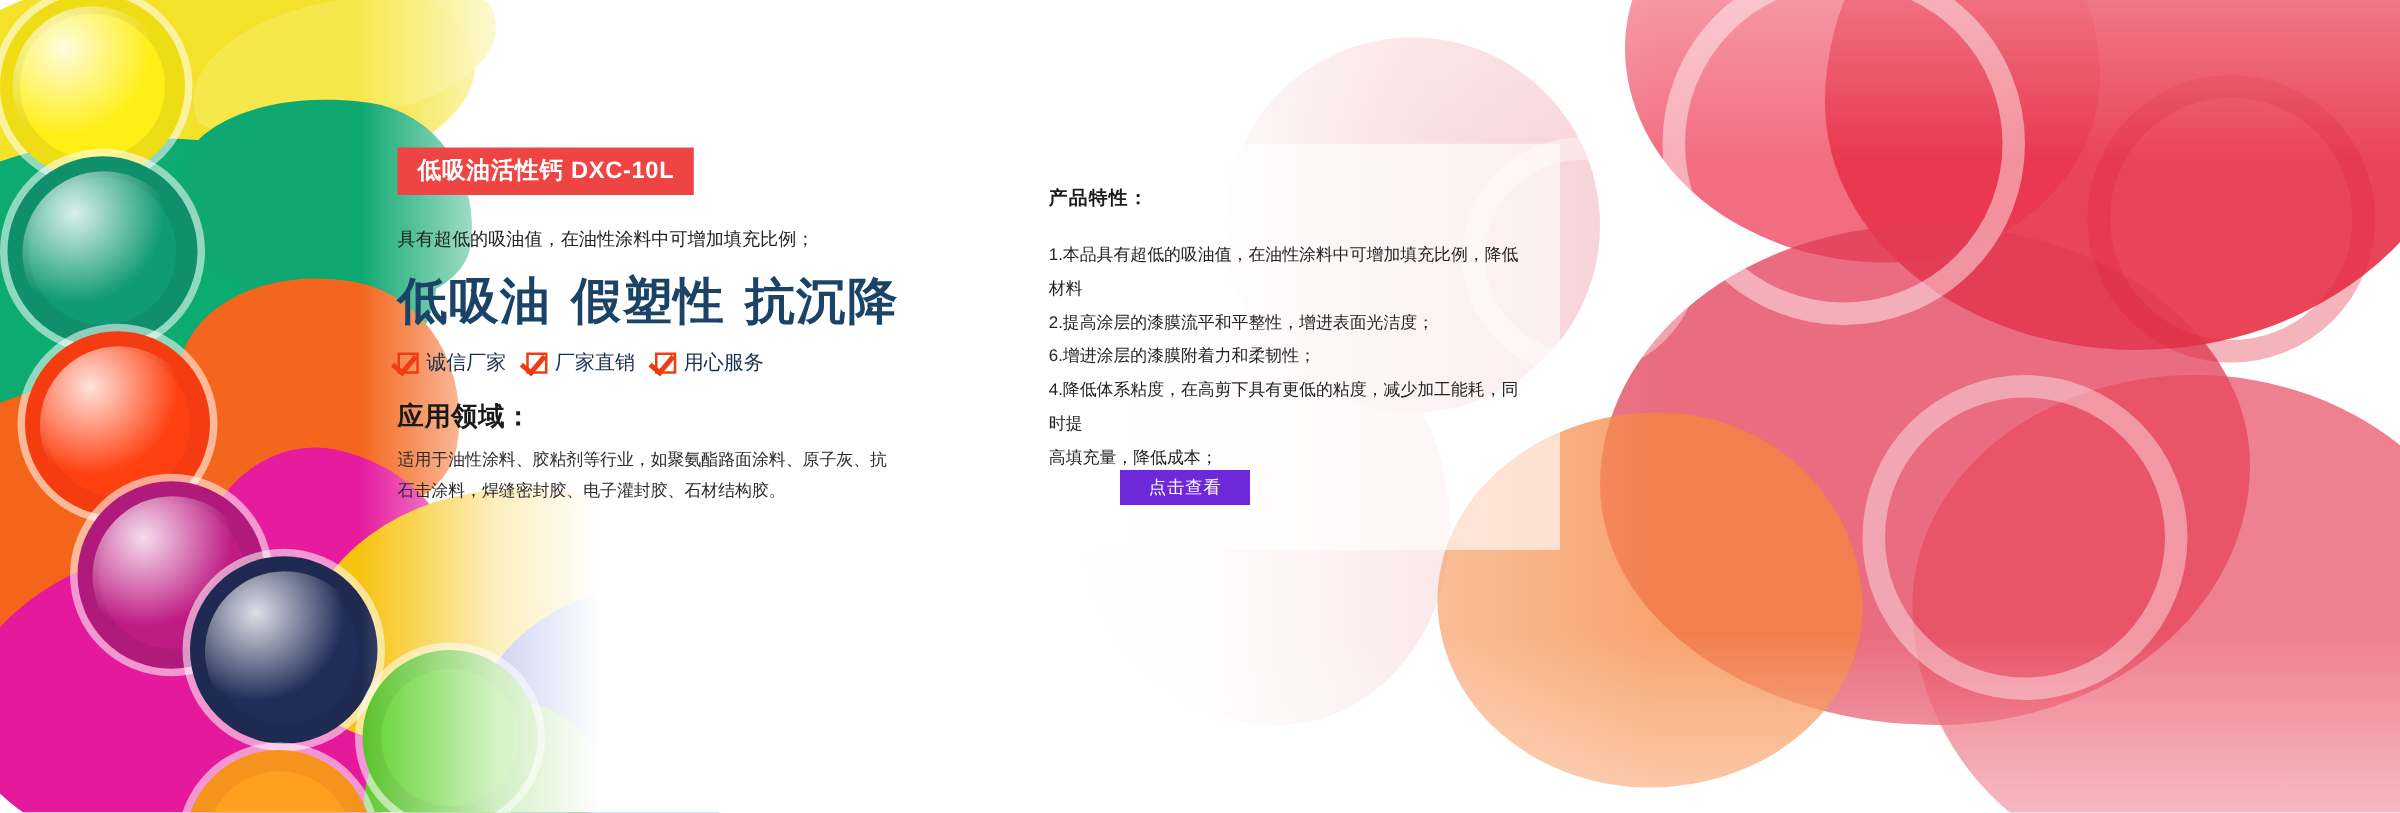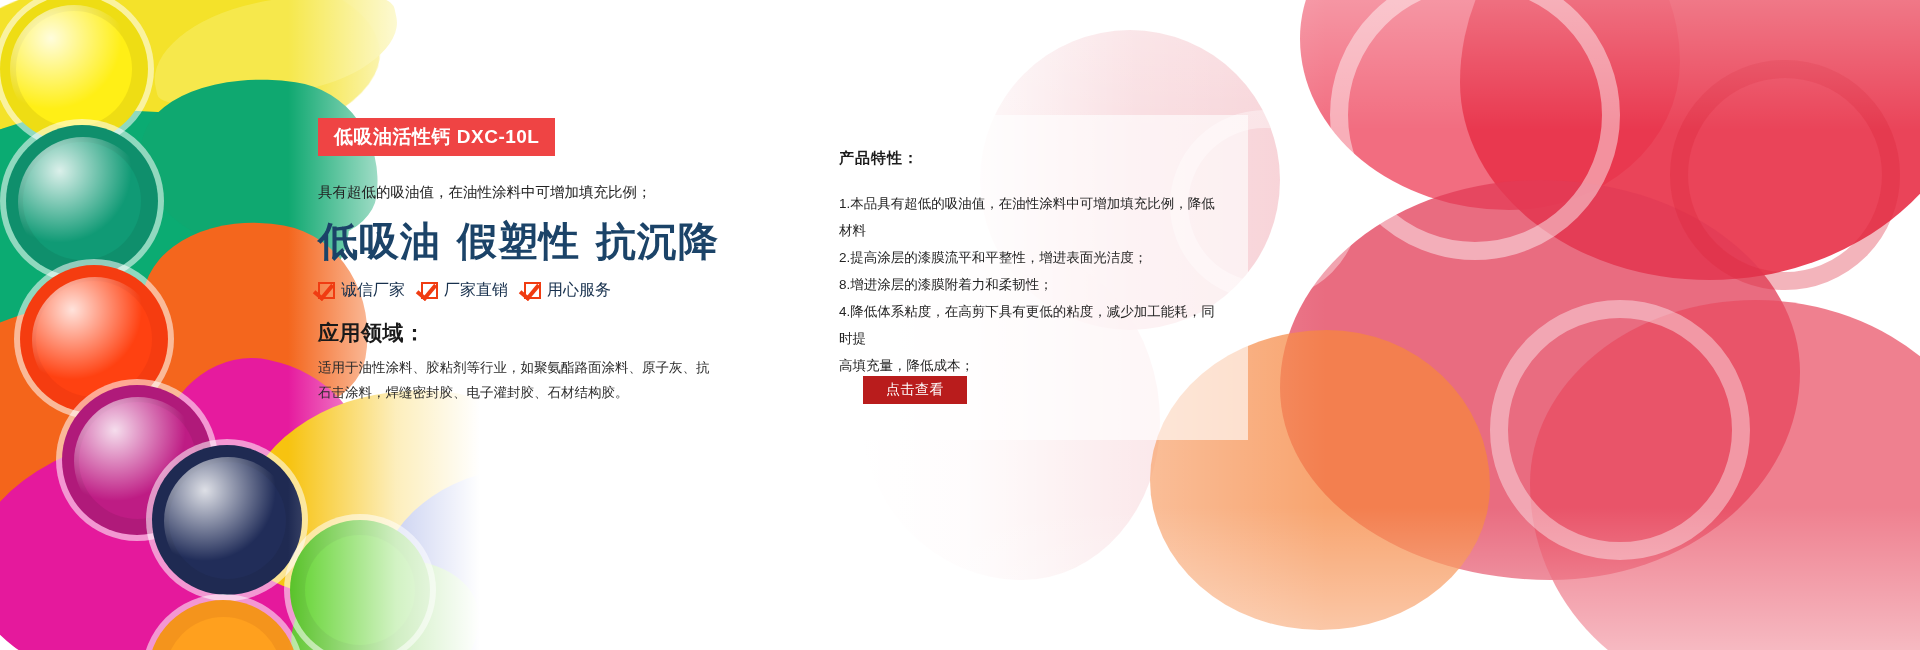--- a/index.html
+++ b/index.html
@@ -281,23 +281,23 @@
   .panel-list {
     margin-top: 22px;
     font-size: 13.5px;
     color: #232323;
     line-height: 2.0;
   }
   .panel-list .li { }
 
   .cta-button {
     position: absolute;
-    left: 863px; top: 376px;
+    left: 896px; top: 376px;
     width: 104px; height: 28px;
-    background: #b91c1c;
+    background: #6d28d9;
     color: #ffffff;
     font-size: 14px;
     display: flex;
     align-items: center;
     justify-content: center;
     letter-spacing: .5px;
     cursor: pointer;
     border: none;
     font-family: inherit;
   }
@@ -386,21 +386,21 @@
 
     <div class="section-body">适用于油性涂料、胶粘剂等行业，如聚氨酯路面涂料、原子灰、抗石击涂料，焊缝密封胶、电子灌封胶、石材结构胶。</div>
   </div>
 
   <div class="feature-panel">
     <div class="panel-title">产品特性：</div>
 
     <div class="panel-list">
       <div class="li">1.本品具有超低的吸油值，在油性涂料中可增加填充比例，降低材料</div>
       <div class="li">2.提高涂层的漆膜流平和平整性，增进表面光洁度；</div>
-      <div class="li">8.增进涂层的漆膜附着力和柔韧性；</div>
+      <div class="li">6.增进涂层的漆膜附着力和柔韧性；</div>
       <div class="li">4.降低体系粘度，在高剪下具有更低的粘度，减少加工能耗，同时提</div>
       <div class="li">高填充量，降低成本；</div>
     </div>
   </div>
 
   <button class="cta-button">点击查看</button>
 
 </div>
 
 </body></html>

